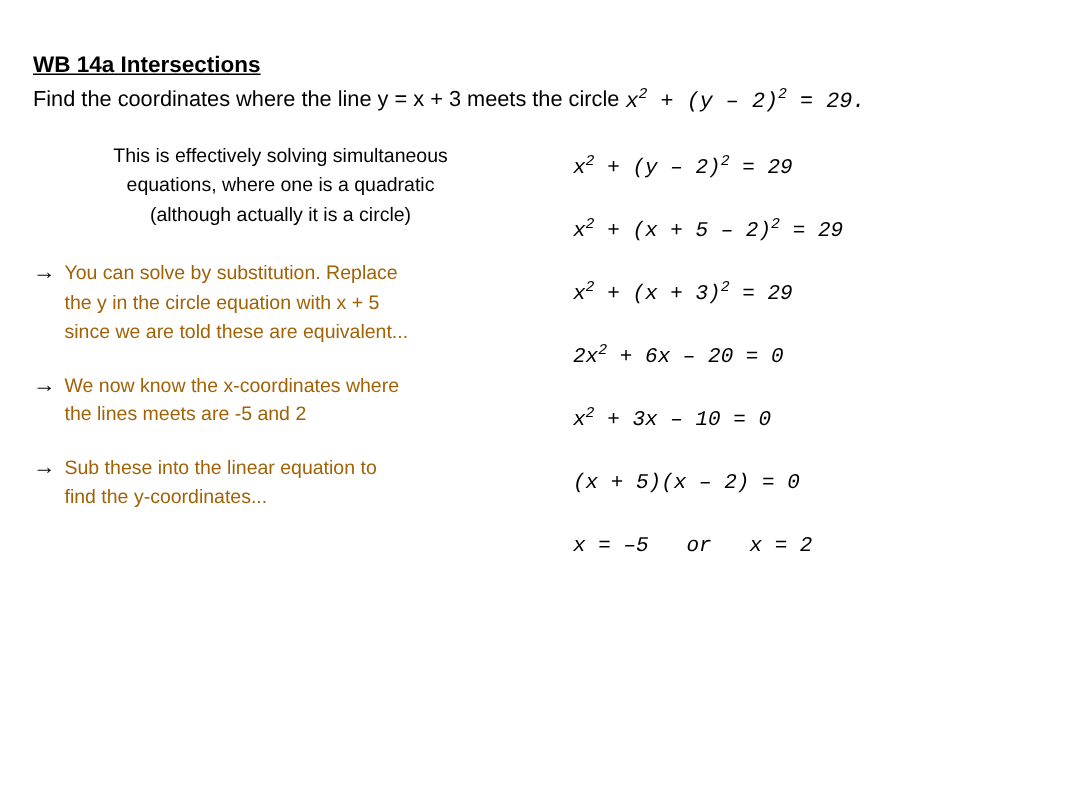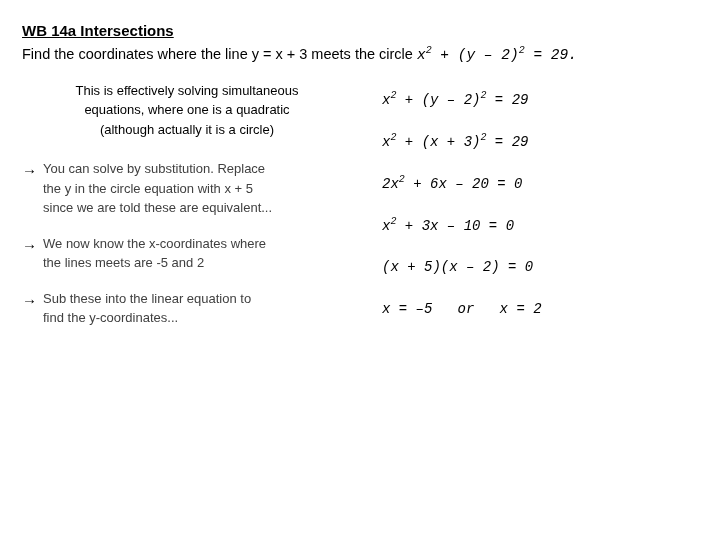--- a/index.html
+++ b/index.html
@@ -14,21 +14,21 @@
       background: #ffffff;
       font-family: Arial, sans-serif;
       font-size: 14px;
       color: #000000;
       overflow: hidden;
     }
 
     .page {
       width: 720px;
       height: 540px;
-      padding: 22px 22px;
+      padding: 35px 22px;
       position: relative;
     }
 
     .title {
       font-size: 15px;
       font-weight: bold;
       text-decoration: underline;
       margin-bottom: 6px;
     }
 
@@ -76,21 +76,21 @@
     .arrow {
       font-size: 15px;
       margin-right: 6px;
       margin-top: 1px;
       flex-shrink: 0;
     }
 
     .arrow-text {
       font-size: 13px;
       line-height: 1.5;
-      color: #404040;
+      color: #a16207;
     }
 
     .math-line-container {
       display: flex;
       align-items: center;
       min-height: 28px;
     }
 
     
     .math {
@@ -158,20 +158,23 @@
       </div>
 
     </div>
 
     <div class="right-col">
 
       <div class="math-line-container">
         <span class="math">x<sup>2</sup> + (y – 2)<sup>2</sup> = 29</span>
       </div>
 
+      <div class="math-line-container">
+        <span class="math">x<sup>2</sup> + (x + 5 – 2)<sup>2</sup> = 29</span>
+      </div>
 
       <div class="math-line-container">
         <span class="math">x<sup>2</sup> + (x + 3)<sup>2</sup> = 29</span>
       </div>
 
 
       <div class="math-line-container">
         <span class="math">2x<sup>2</sup> + 6x – 20 = 0</span>
       </div>
 

